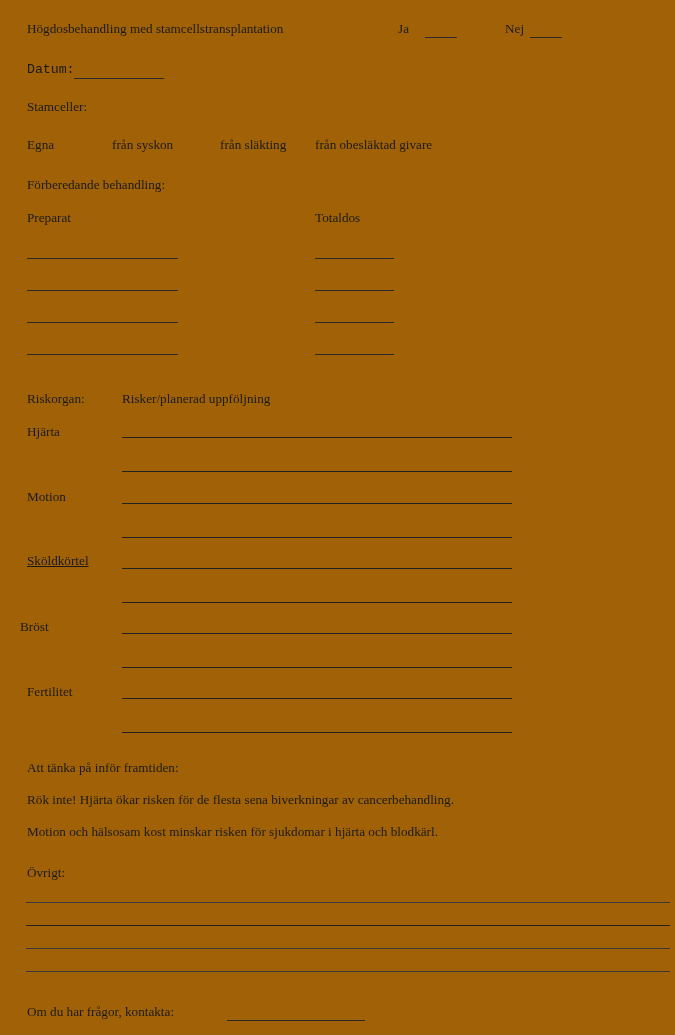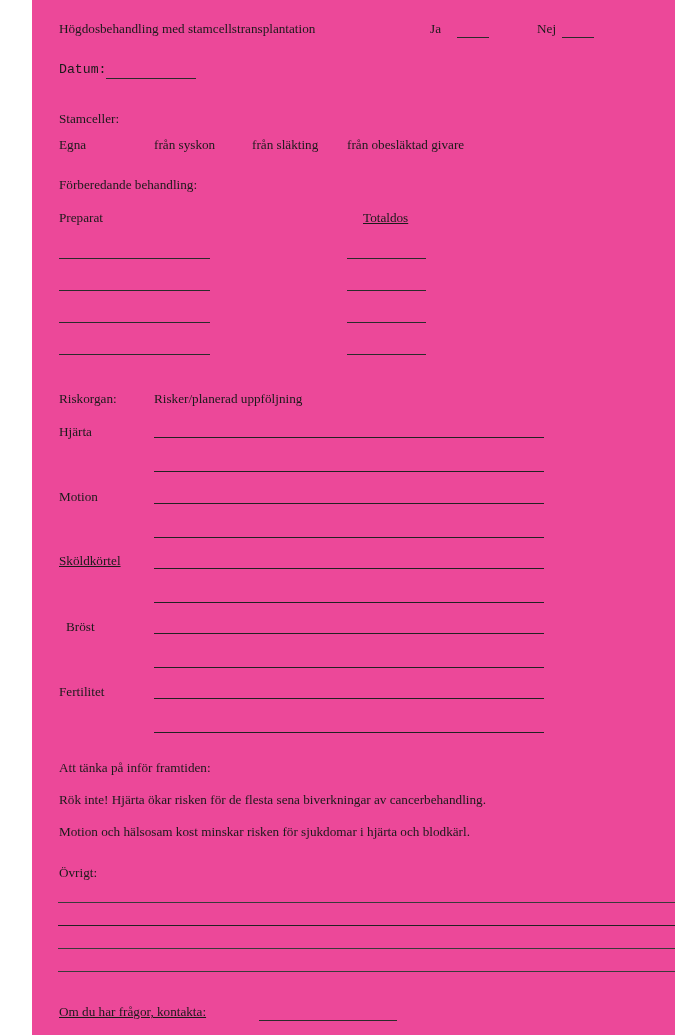--- a/index.html
+++ b/index.html
@@ -12,23 +12,22 @@
     width: 675px;
     height: 1035px;
     position: relative;
     font-family: "Liberation Serif", "DejaVu Serif", serif;
     color: #1a1a1a;
     -webkit-font-smoothing: antialiased;
   }
   .page {
     position: absolute;
     inset: 0;
-    background: #ec4899;
+    background: #a16207;
     overflow: hidden;
-    margin-left: 32px;
   }
 
   
   .txt {
     position: absolute;
     font-size: 13.2px;
     line-height: 1;
     white-space: pre;
     color: #1a1a1a;
   }
@@ -66,33 +65,33 @@
     <span class="txt" style="left:505px; top:22px;">Nej</span>
     <span class="blank" style="left:530px; top:37px; width:32px;"></span>
   </div>
 
   <div class="zone">
     <span class="txt" style="left:27px; top:63px;font-family:Liberation Mono, monospace;">Datum:</span>
     <span class="blank" style="left:74px; top:78px; width:90px;"></span>
   </div>
 
   <div class="zone">
-    <span class="txt" style="left:27px; top:112px;text-align:center;">Stamceller:</span>
+    <span class="txt" style="left:27px; top:100px;text-align:center;">Stamceller:</span>
 
     <span class="txt" style="left:27px; top:138px;">Egna</span>
-    <span class="txt" style="left:122px; top:138px;">från syskon</span>
+    <span class="txt" style="left:112px; top:138px;">från syskon</span>
     <span class="txt" style="left:220px; top:138px;">från släkting</span>
     <span class="txt" style="left:315px; top:138px;">från obesläktad givare</span>
   </div>
 
   <div class="zone">
     <span class="txt" style="left:27px; top:178px;">Förberedande behandling:</span>
 
     <span class="txt" style="left:27px; top:211px;">Preparat</span>
-    <span class="txt" style="left:331px; top:211px;text-decoration:underline;">Totaldos</span>
+    <span class="txt" style="left:315px; top:211px;">Totaldos</span>
 
     <span class="rule" style="left:27px;  top:258px; width:151px;"></span>
     <span class="rule" style="left:315px; top:258px; width:79px;"></span>
 
     <span class="rule" style="left:27px;  top:290px; width:151px;"></span>
     <span class="rule" style="left:315px; top:290px; width:79px;"></span>
 
     <span class="rule" style="left:27px;  top:322px; width:151px;"></span>
     <span class="rule" style="left:315px; top:322px; width:79px;"></span>
 
@@ -109,21 +108,21 @@
     <span class="rule heavy" style="left:122px; top:471px; width:390px;"></span>
 
     <span class="txt" style="left:27px; top:490px;">Motion</span>
     <span class="rule heavy" style="left:122px; top:503px; width:390px;"></span>
     <span class="rule heavy" style="left:122px; top:537px; width:390px;"></span>
 
     <span class="txt" style="left:27px; top:554px;text-decoration:underline;">Sköldkörtel</span>
     <span class="rule heavy" style="left:122px; top:568px; width:390px;"></span>
     <span class="rule heavy" style="left:122px; top:602px; width:390px;"></span>
 
-    <span class="txt" style="left:34px; top:620px;">Bröst</span>
+    <span class="txt" style="left:20px; top:620px;">Bröst</span>
     <span class="rule heavy" style="left:122px; top:633px; width:390px;"></span>
     <span class="rule heavy" style="left:122px; top:667px; width:390px;"></span>
 
     <span class="txt" style="left:27px; top:685px;">Fertilitet</span>
     <span class="rule heavy" style="left:122px; top:698px; width:390px;"></span>
     <span class="rule heavy" style="left:122px; top:732px; width:390px;"></span>
   </div>
 
   <div class="zone">
     <span class="txt" style="left:27px; top:761px;">Att tänka på inför framtiden:</span>
@@ -134,17 +133,17 @@
   <div class="zone">
     <span class="txt" style="left:27px; top:866px;">Övrigt:</span>
 
     <span class="rule thin" style="left:26px; top:902px; width:644px;"></span>
     <span class="rule heavy" style="left:26px; top:925px; width:644px;"></span>
     <span class="rule thin" style="left:26px; top:948px; width:644px;"></span>
     <span class="rule thin" style="left:26px; top:971px; width:644px;"></span>
   </div>
 
   <div class="zone">
-    <span class="txt" style="left:27px; top:1005px;text-decoration:underline;">Om du har frågor, kontakta:</span>
+    <span class="txt" style="left:27px; top:1005px;">Om du har frågor, kontakta:</span>
     <span class="blank" style="left:227px; top:1020px; width:138px;"></span>
   </div>
 
 </div>
 
 </body></html>

